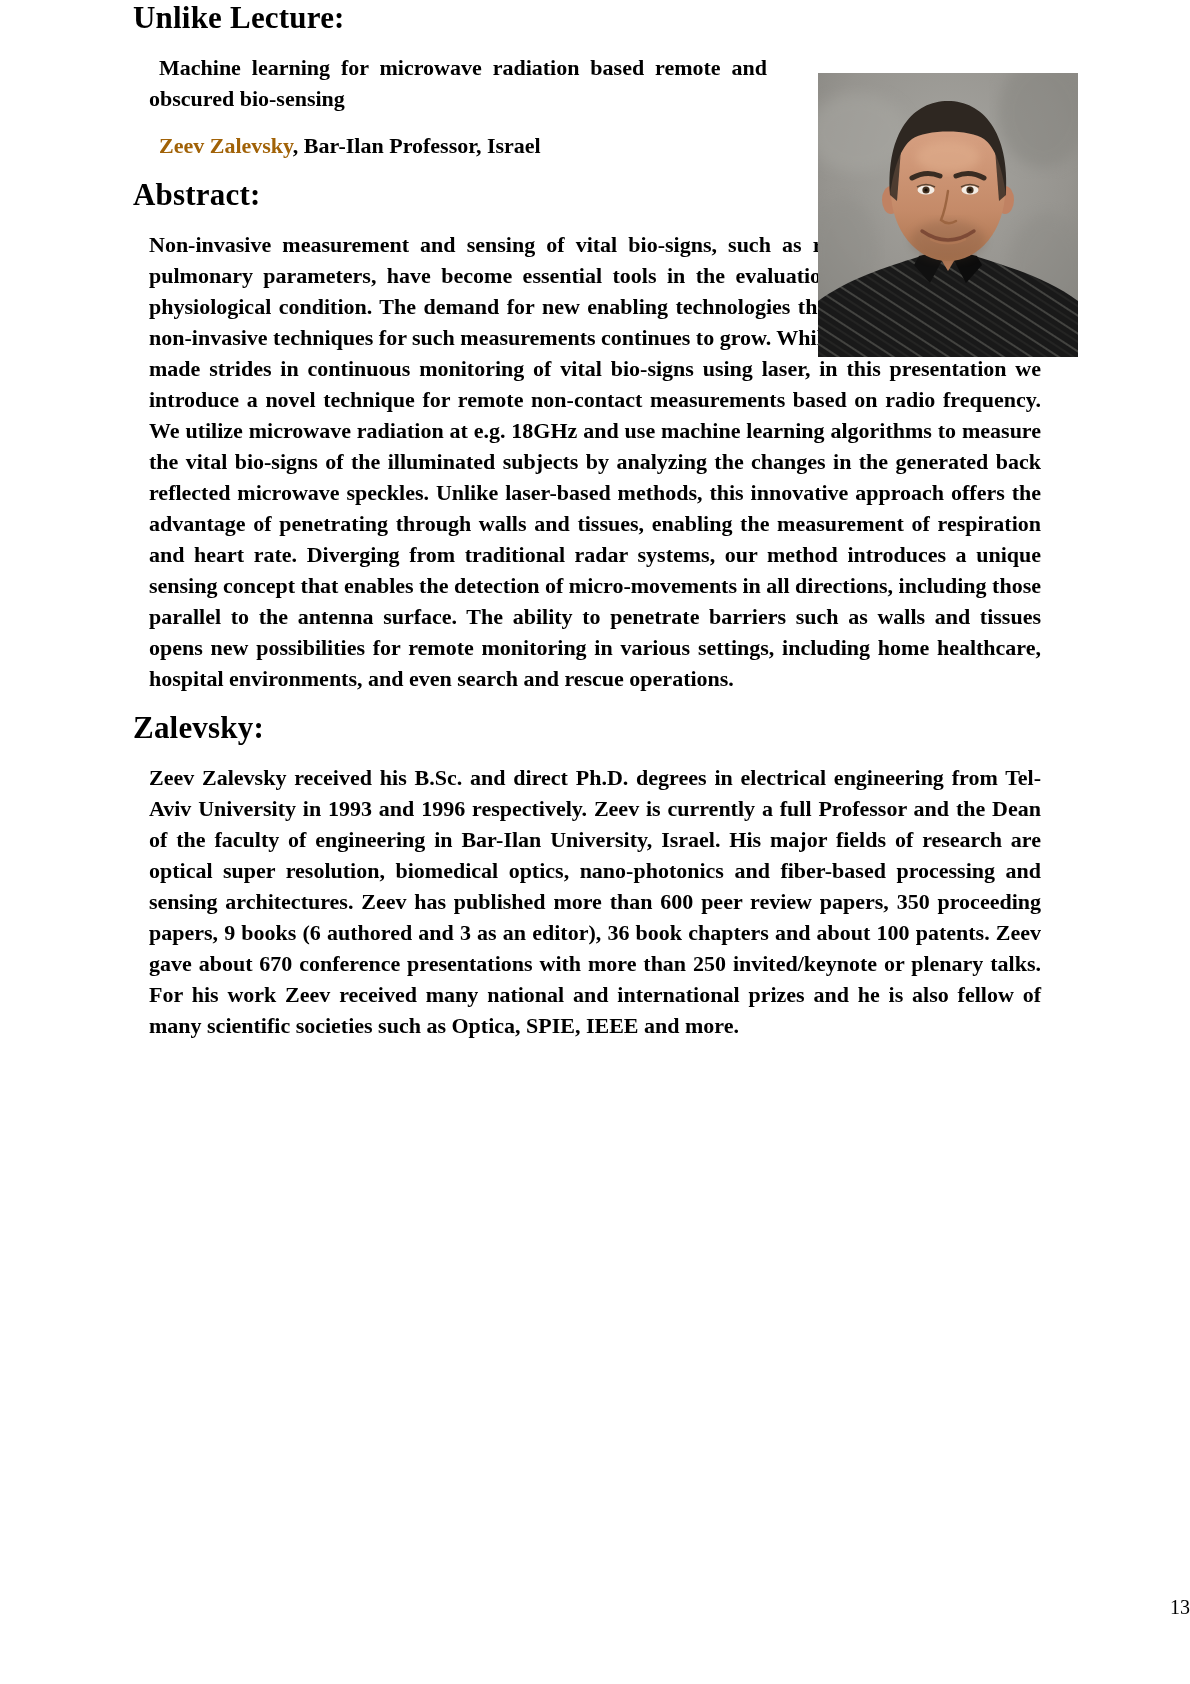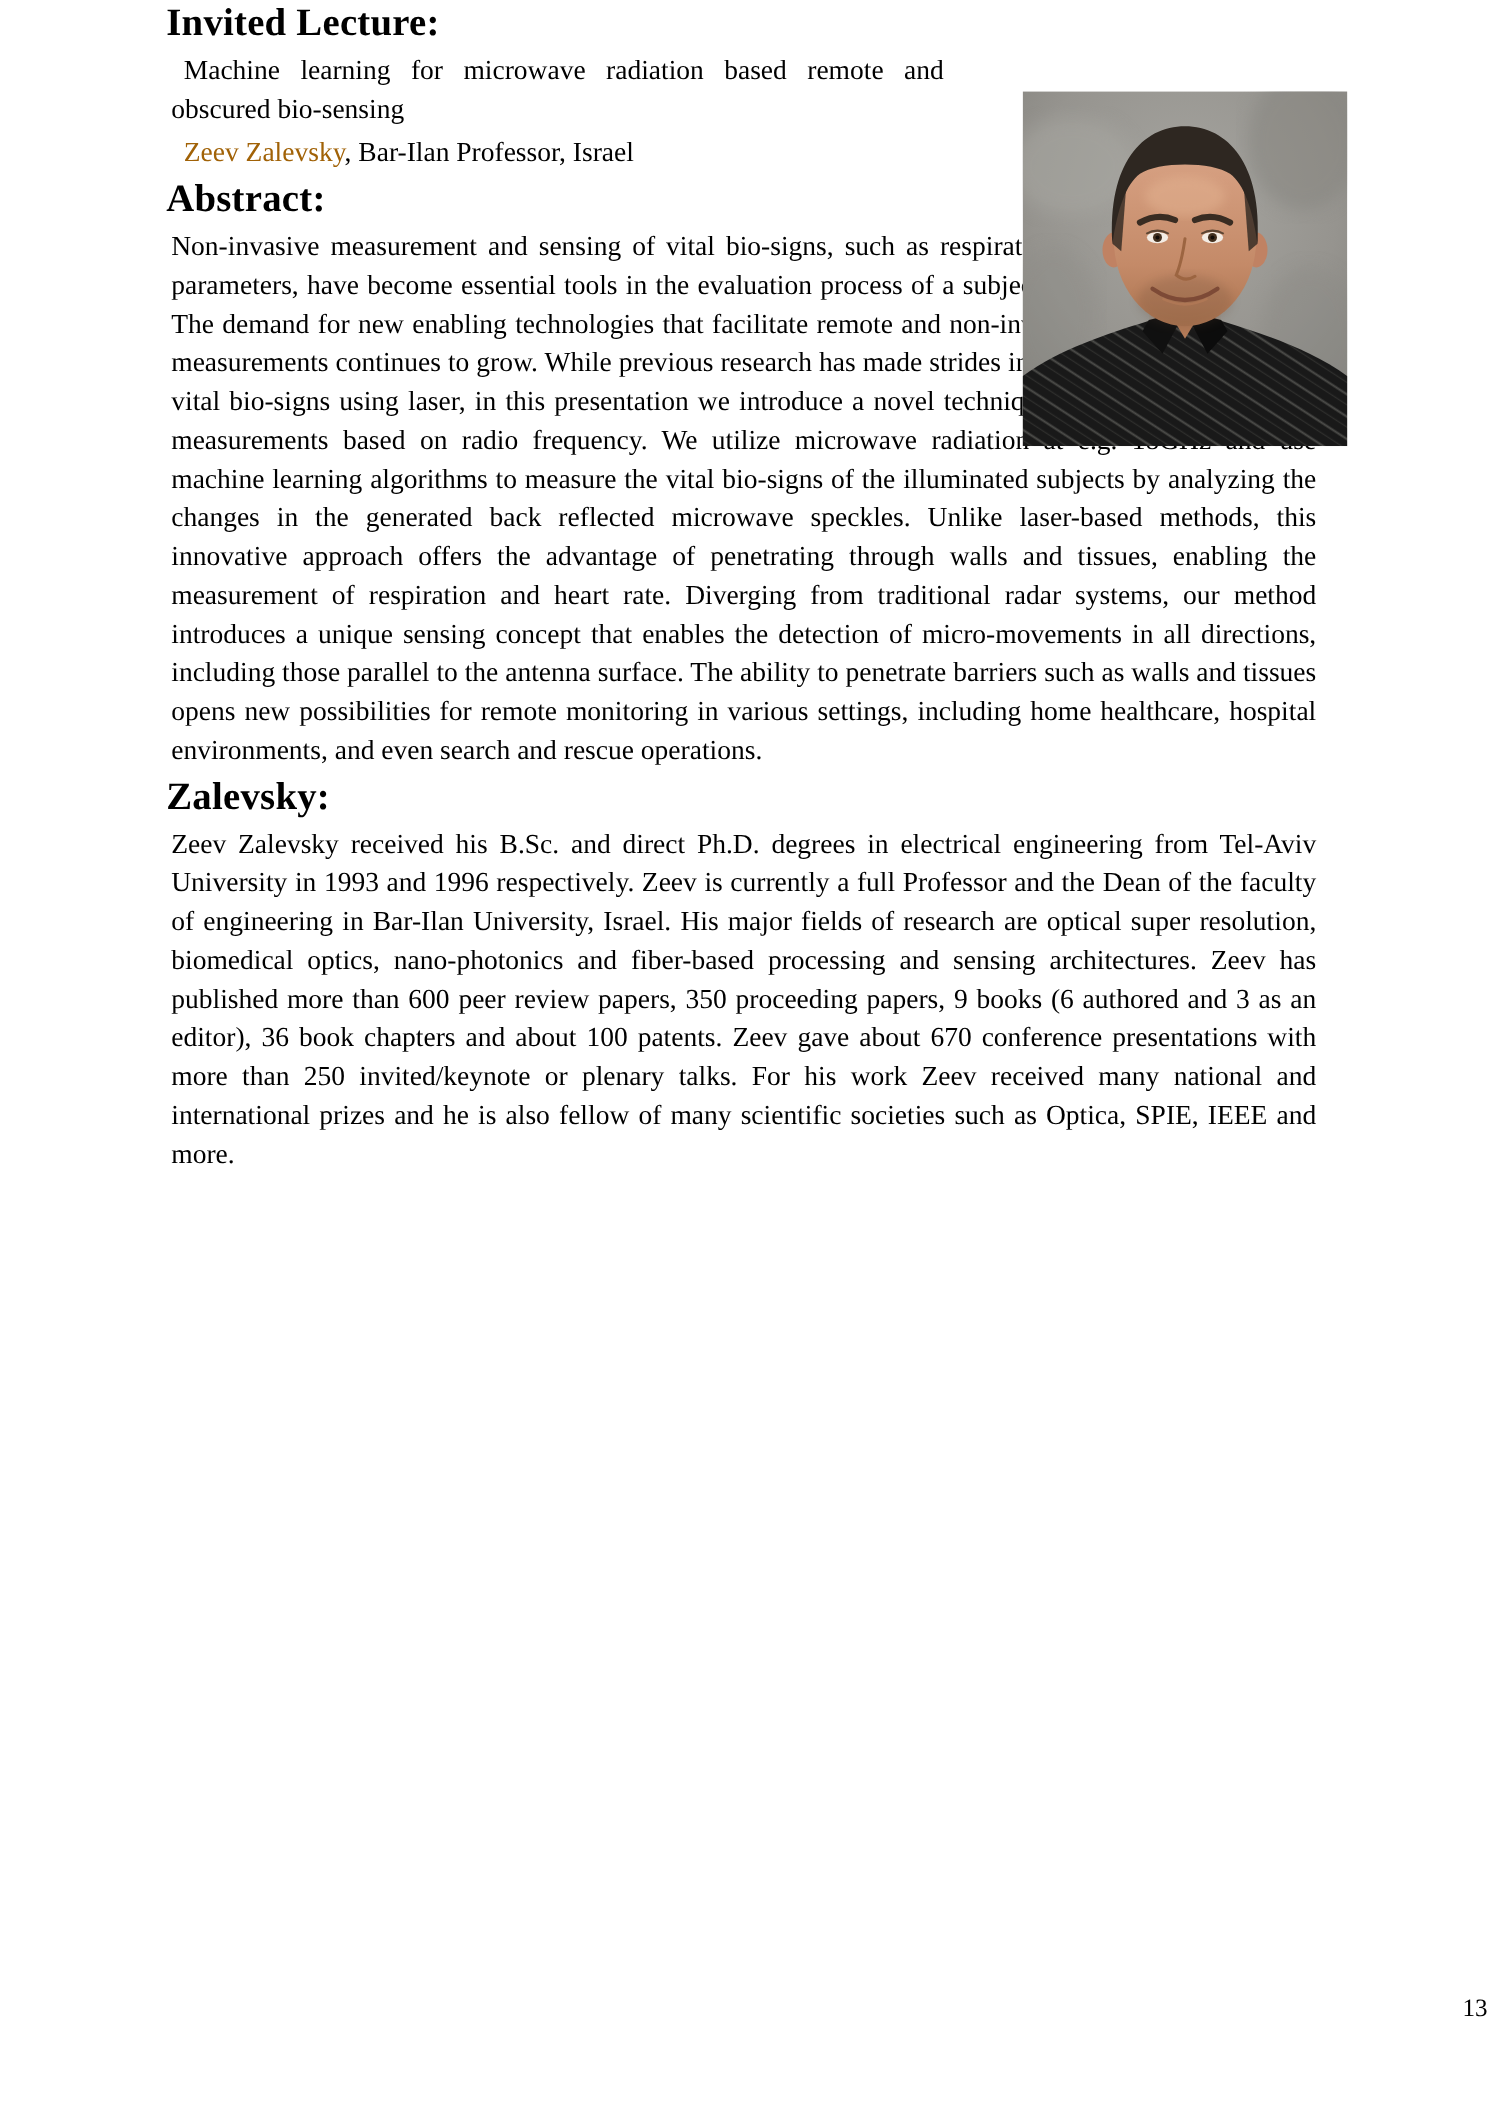--- a/index.html
+++ b/index.html
@@ -28,22 +28,23 @@
     letter-spacing: 0.2px;
   }
   .h-invited  { margin-top: 70px; }
   .h-speaker  { margin-top: 14px; }
   .h-abstract { margin-top: 79px; }
   .h-bio      { margin-top: 16px; }
 
   p.body-text {
     font-size: 22px;
     line-height: 31px;
-    margin: 4px;
+    margin: 16px;
     text-align: justify;
+    font-weight: bold;
   }
   .lecture-title {
     margin-top: 17px;
     width: 618px;       
     text-indent: 10px;
   }
   .speaker-line {
     margin-top: 7px;
     text-indent: 10px;
     text-align: left;
@@ -77,21 +78,21 @@
     line-height: 24px;
   }
 </style>
 </head>
 <body>
 
 <div class="page">
 
   <div class="content">
 
-    <h2 class="doc-heading h-invited">Invited Lecture:</h2>
+    <h2 class="doc-heading h-invited">Unlike Lecture:</h2>
 
     <p class="body-text lecture-title">Machine learning for microwave radiation based remote and obscured bio-sensing</p>
 
 
     <p class="body-text speaker-line"><a class="speaker-link">Zeev Zalevsky</a><span>, Bar-Ilan Professor, Israel</span></p>
 
     <h2 class="doc-heading h-abstract">Abstract:</h2>
 
     <p class="body-text abstract-body">Non-invasive measurement and sensing of vital bio-signs, such as respiration and cardio-pulmonary parameters, have become essential tools in the evaluation process of a subject physiological condition. The demand for new enabling technologies that facilitate remote and non-invasive techniques for such measurements continues to grow. While previous research has made strides in continuous monitoring of vital bio-signs using laser, in this presentation we introduce a novel technique for remote non-contact measurements based on radio frequency. We utilize microwave radiation at e.g. 18GHz and use machine learning algorithms to measure the vital bio-signs of the illuminated subjects by analyzing the changes in the generated back reflected microwave speckles. Unlike laser-based methods, this innovative approach offers the advantage of penetrating through walls and tissues, enabling the measurement of respiration and heart rate. Diverging from traditional radar systems, our method introduces a unique sensing concept that enables the detection of micro-movements in all directions, including those parallel to the antenna surface. The ability to penetrate barriers such as walls and tissues opens new possibilities for remote monitoring in various settings, including home healthcare, hospital environments, and even search and rescue operations.</p>
 

